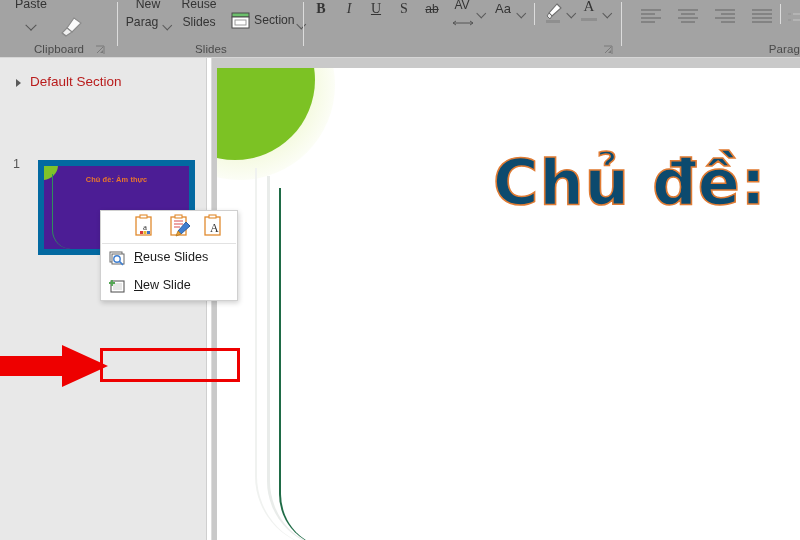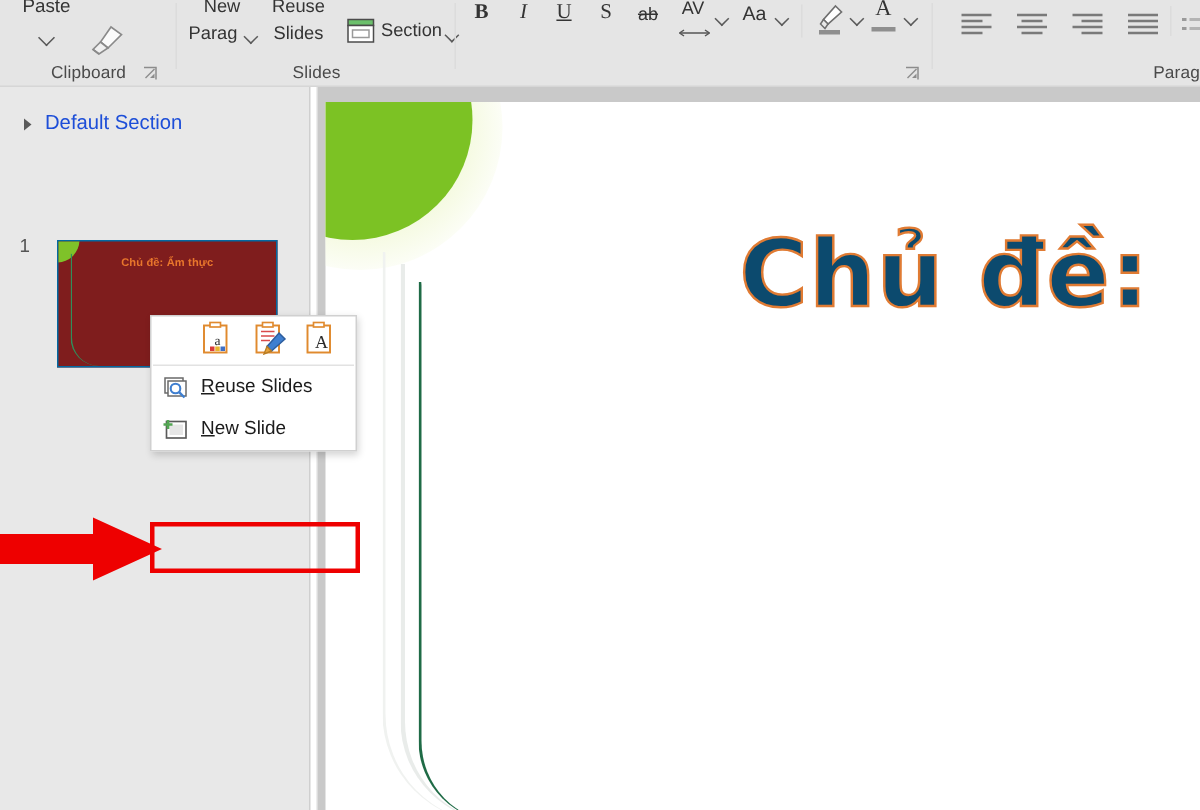--- a/index.html
+++ b/index.html
@@ -14,21 +14,21 @@
     background: #ffffff;
     position: relative;
     -webkit-font-smoothing: antialiased;
   }
 
   
   #ribbon {
     position: absolute;
     left: 0; top: 0;
     width: 800px; height: 57px;
-    background: #e5e5e5;
+    background: #a3a3a3;
     border-bottom: 1px solid #d6d6d6;
     overflow: hidden;
   }
   .rb-group {
     position: absolute;
     top: 0;
     height: 57px;
   }
   .rb-sep {
     position: absolute;
@@ -104,34 +104,34 @@
     left: 16px; top: 21px;
     width: 0; height: 0;
     border-left: 5px solid #5a5a5a;
     border-top: 4px solid transparent;
     border-bottom: 4px solid transparent;
   }
   #section-title-text {
     position: absolute;
     left: 30px; top: 16px;
     font-size: 13.5px;
-    color: #1d4ed8;
+    color: #b91c1c;
   }
   #slide-number {
     position: absolute;
     left: 13px; top: 99px;
     font-size: 12.5px;
     color: #555;
   }
   #slide-thumb {
     position: absolute;
     left: 38px; top: 102px;
     width: 145px; height: 83px;
-    background: #7f1d1d;
-    border: 1px solid #0369a1;
+    background: #4c1d95;
+    border: 6px solid #0369a1;
     overflow: hidden;
   }
   #thumb-title {
     position: absolute;
     left: 0; top: 9px;
     width: 100%;
     text-align: center;
     font-size: 7.4px;
     font-weight: bold;
     color: #e8762c;

